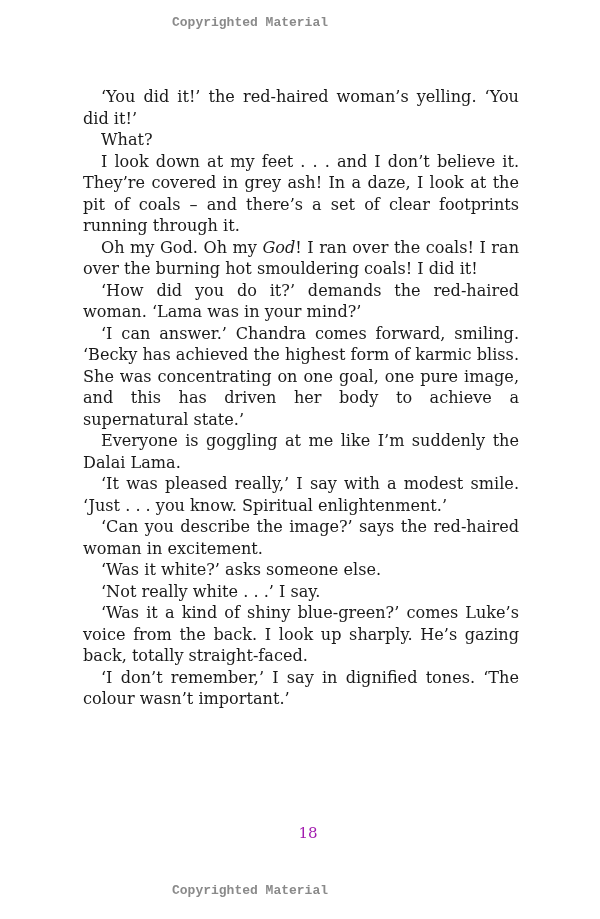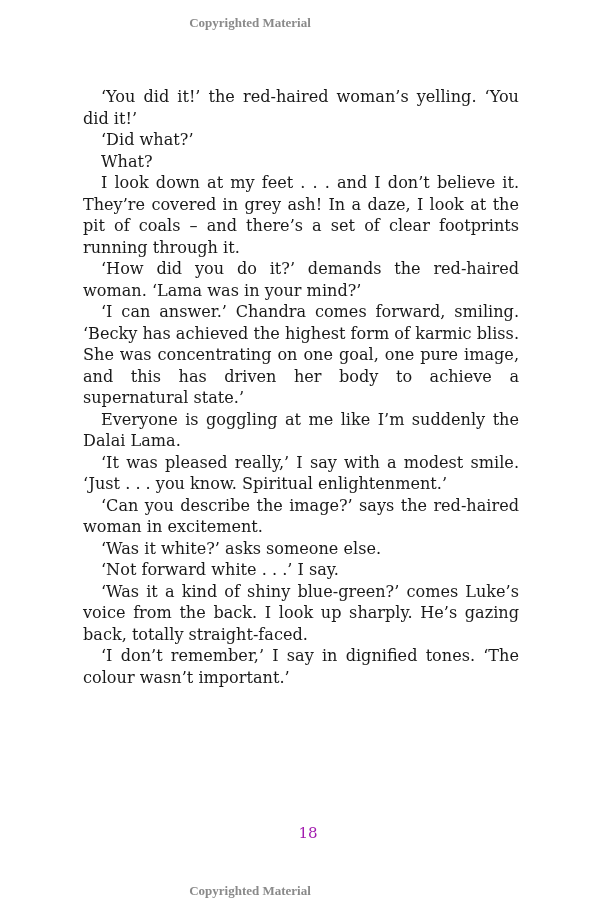--- a/index.html
+++ b/index.html
@@ -11,21 +11,21 @@
       width: 600px;
       height: 919px;
       position: relative;
       overflow: hidden;
     }
     .watermark {
       position: absolute;
       left: 0;
       width: 500px;
       text-align: center;
-      font-family: Liberation Serif, serif;
+      font-family: Liberation Mono, monospace;
       font-weight: bold;
       font-size: 13px;
       color: #8a8a8a;
       letter-spacing: 0px;
     }
     .watermark.top { top: 15px; }
     .watermark.bottom { top: 883px; }
     .page-text {
       position: absolute;
       left: 83px;
@@ -54,29 +54,29 @@
     }
     em { font-style: italic; }
   </style>
 </head>
 <body>
 
 <div class="watermark top">Copyrighted Material</div>
 
 <div class="page-text">
   <p class="para">‘You did it!’ the red-haired woman’s yelling. ‘You did it!’</p>
-  <p class="para">‘Did what?’</p>
   <p class="para">What?</p>
   <p class="para">I look down at my feet . . . and I don’t believe it. They’re covered in grey ash! In a daze, I look at the pit of coals – and there’s a set of clear footprints running through it.</p>
+  <p class="para"><span>Oh my God. Oh my </span><em>God</em><span>! I ran over the coals! I ran over the burning hot smouldering coals! I did it!</span></p>
   <p class="para">‘How did you do it?’ demands the red-haired woman. ‘Lama was in your mind?’</p>
   <p class="para">‘I can answer.’ Chandra comes forward, smiling. ‘Becky has achieved the highest form of karmic bliss. She was concentrating on one goal, one pure image, and this has driven her body to achieve a supernatural state.’</p>
   <p class="para">Everyone is goggling at me like I’m suddenly the Dalai Lama.</p>
   <p class="para">‘It was pleased really,’ I say with a modest smile. ‘Just . . . you know. Spiritual enlightenment.’</p>
   <p class="para">‘Can you describe the image?’ says the red-haired woman in excitement.</p>
   <p class="para">‘Was it white?’ asks someone else.</p>
-  <p class="para">‘Not forward white . . .’ I say.</p>
+  <p class="para">‘Not really white . . .’ I say.</p>
   <p class="para">‘Was it a kind of shiny blue-green?’ comes Luke’s voice from the back. I look up sharply. He’s gazing back, totally straight-faced.</p>
   <p class="para">‘I don’t remember,’ I say in dignified tones. ‘The colour wasn’t important.’</p>
 </div>
 
 <div class="page-number">18</div>
 
 <div class="watermark bottom">Copyrighted Material</div>
 
 </body></html>

